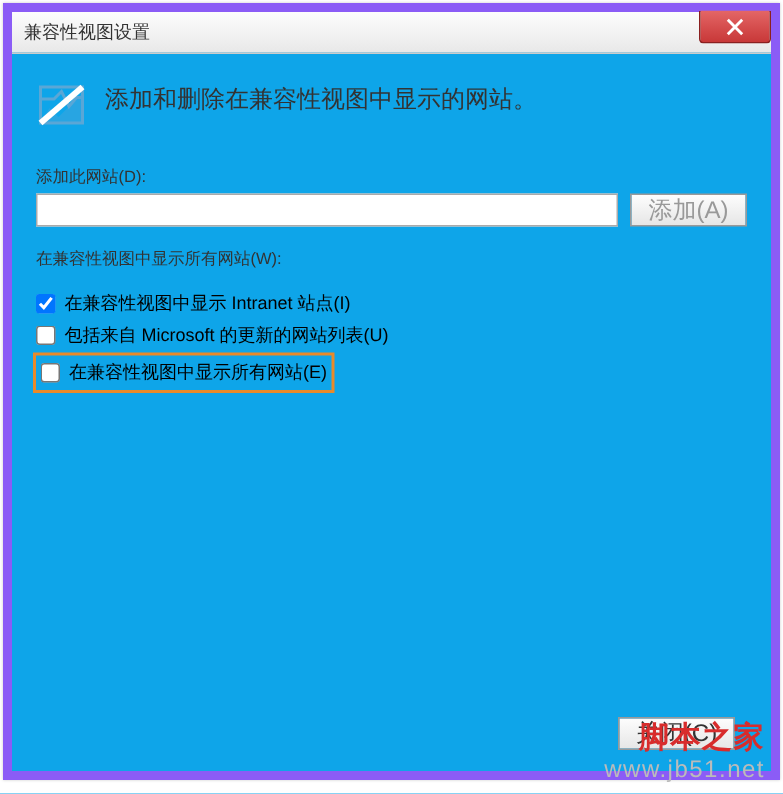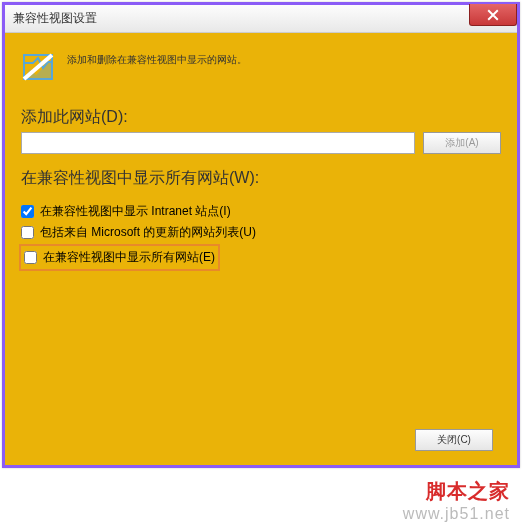--- a/index.html
+++ b/index.html
@@ -1,29 +1,29 @@
 <!DOCTYPE html>
 <html><head>
 <meta charset="utf-8">
 <style>
 * { box-sizing: border-box; margin: 0; padding: 0; }
 body { font-family: "Microsoft YaHei", SimSun, Arial, sans-serif; font-size: 12px; background: #fff; width: 522px; height: 529px; overflow: hidden; position: relative; }
-.window { width: 518px; height: 466px; margin: 2px; border: 3px solid #8b5cf6; background: #eab308; position: relative; box-shadow: 0 0 2px rgba(0,0,0,0.2); }
+.window { width: 518px; height: 518px; margin: 2px; border: 6px solid #8b5cf6; background: #0ea5e9; position: relative; box-shadow: 0 0 2px rgba(0,0,0,0.2); }
 .titlebar { height: 28px; background: linear-gradient(to bottom, #fdfdfd, #e8e8e8); border-bottom: 1px solid #ccc; display: flex; align-items: center; padding-left: 8px; position: relative; }
 .titlebar-title { color: #333; font-size: 12px; }
 .close-btn { position: absolute; right: 0; top: -1px; width: 48px; height: 22px; background: linear-gradient(to bottom, #e46666, #c83838); border: 1px solid #8a2020; border-top: none; border-radius: 0 0 3px 3px; display: flex; align-items: center; justify-content: center; color: #fff; font-size: 13px; font-weight: bold; cursor: pointer; }
 .close-btn svg { width: 12px; height: 12px; }
 .content { padding: 14px 16px; }
 .header-row { display: flex; align-items: flex-start; gap: 12px; margin-bottom: 22px; margin-top: 4px; }
 .compat-icon { width: 34px; height: 34px; flex-shrink: 0; }
-.header-text { font-size: 10px; color: #333; padding-top: 2px; }
-.label { font-size: 16px; color: #333; margin-bottom: 4px; display: block; }
+.header-text { font-size: 16px; color: #333; padding-top: 2px; }
+.label { font-size: 11px; color: #333; margin-bottom: 4px; display: block; }
 .row { display: flex; gap: 8px; align-items: flex-start; margin-bottom: 14px; }
 .text-input { flex: 1; height: 22px; border: 1px solid #aaa; padding: 2px 4px; font-size: 12px; background: #fff; }
-.btn { width: 78px; height: 22px; background: linear-gradient(to bottom, #fdfdfd, #e6e6e6); border: 1px solid #999; font-size: 10px; cursor: pointer; color: #333; }
+.btn { width: 78px; height: 22px; background: linear-gradient(to bottom, #fdfdfd, #e6e6e6); border: 1px solid #999; font-size: 16px; cursor: pointer; color: #333; }
 .btn:disabled { color: #999; }
 .listbox { flex: 1; height: 172px; border: 1px solid #aaa; background: #fff; overflow: auto; font-size: 12px; }
 .list-item { padding: 1px 4px; cursor: default; }
 .list-item.selected { background: #3399ff; color: #fff; }
 .checks { margin-top: 12px; }
 .check-row { display: flex; align-items: center; gap: 4px; padding: 2px 0; font-size: 12px; }
 .check-row input { margin-right: 2px; }
 .highlight { border: 2px solid #e88a2a; padding: 1px 3px; margin-left: -2px; margin-top: 1px; display: inline-flex; }
 .footer { position: absolute; bottom: 14px; right: 24px; }
 .watermark { position: absolute; bottom: 6px; right: 12px; text-align: right; pointer-events: none; }

